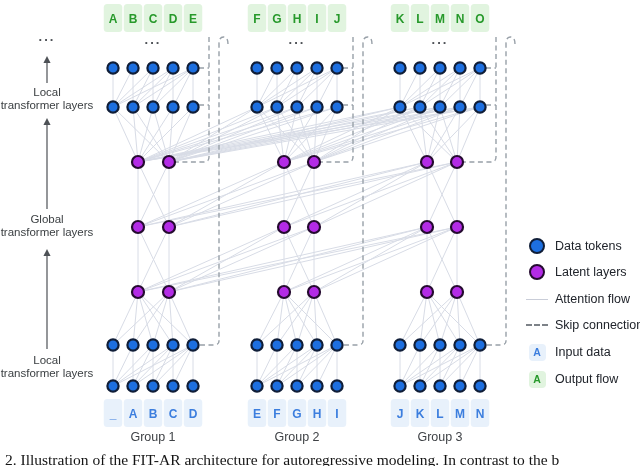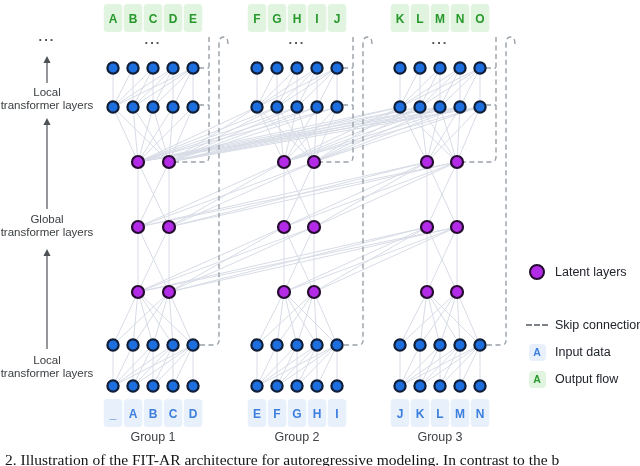--- a/index.html
+++ b/index.html
@@ -434,25 +434,37 @@
     <text class="dots" x="297" y="44">...</text>
     <text class="dots" x="440" y="44">...</text>
 
     <text class="grp" x="153" y="441">Group 1</text>
     <text class="grp" x="297" y="441">Group 2</text>
     <text class="grp" x="440" y="441">Group 3</text>
   </svg>
 
   
   <div class="legend">
+    <div class="li" style="top:233px">
+      <span class="sw">
+          <span class="swc" id="sw-blue" style="background: rgb(29, 111, 224); border-color: rgb(16, 30, 56);"></span>
+        </span>
+      <span class="lt">Data tokens</span>
+    </div>
     <div class="li" style="top:259px">
       <span class="sw">
           <span class="swc" id="sw-purple" style="background: rgb(179, 43, 230); border-color: rgb(37, 11, 48);"></span>
         </span>
       <span class="lt">Latent layers</span>
+    </div>
+    <div class="li" style="top:286px">
+      <span class="sw">
+          <span class="sw-line"></span>
+        </span>
+      <span class="lt">Attention flow</span>
     </div>
     <div class="li" style="top:312px">
       <span class="sw">
           <span class="sw-dash"></span>
         </span>
       <span class="lt">Skip connection</span>
     </div>
     <div class="li" style="top:339px">
       <span class="sw">
           <span class="swbox" id="sw-in" style="background: rgb(232, 241, 251); color: rgb(60, 126, 222);">A</span>

